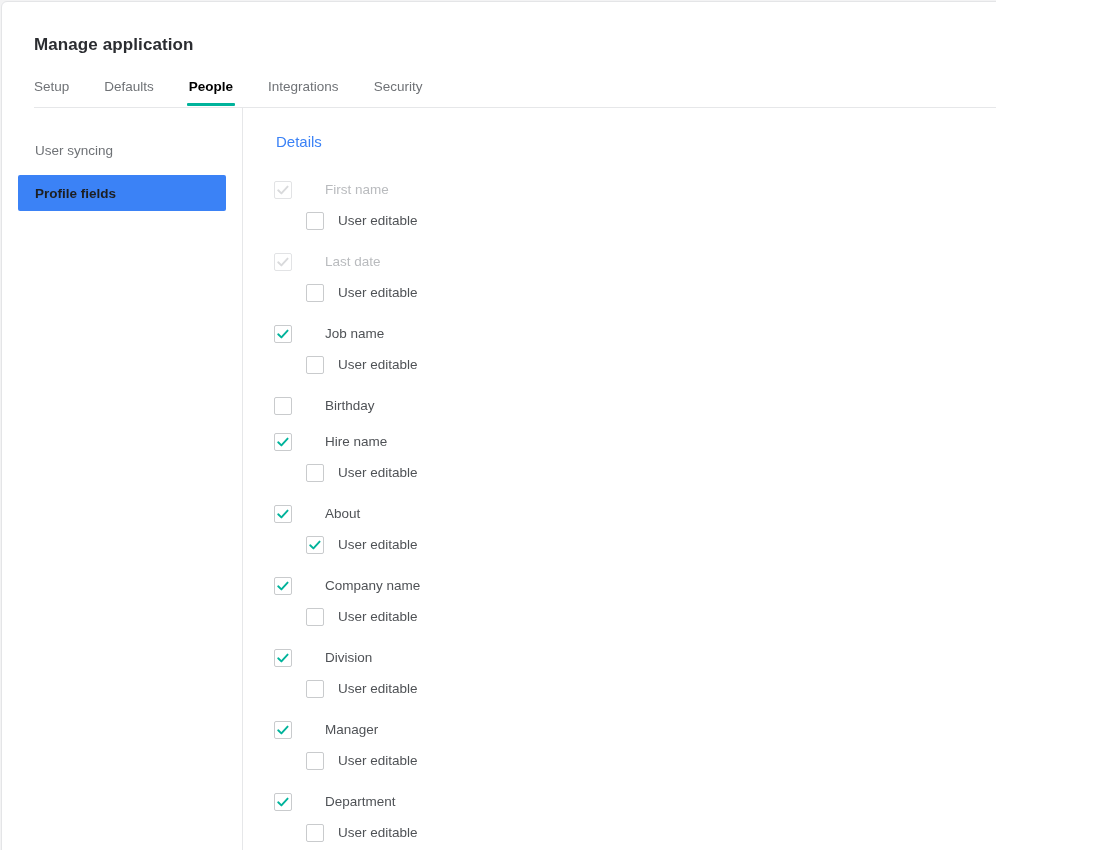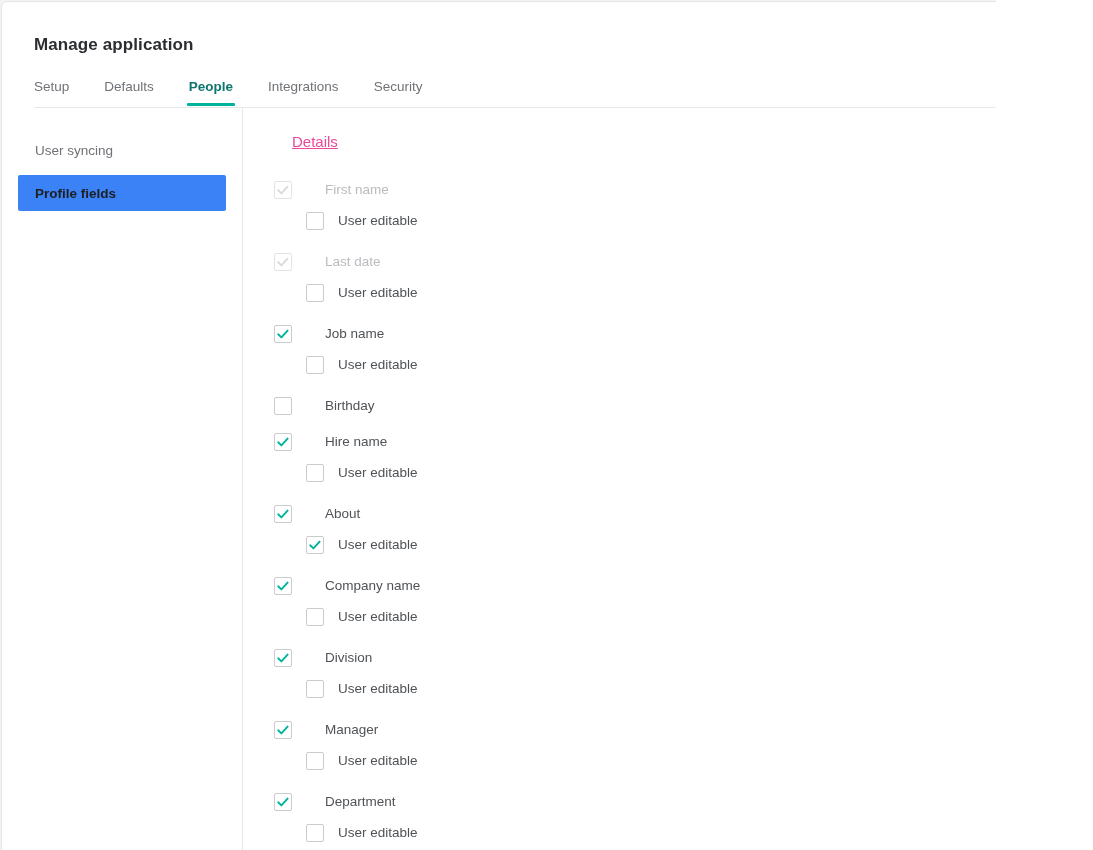--- a/index.html
+++ b/index.html
@@ -56,21 +56,21 @@
     position: relative;
     font-size: 13.5px;
     color: #6f7276;
     padding: 0 0 11px 0;
     margin-right: 35px;
     cursor: pointer;
     white-space: nowrap;
     line-height: 16px;
   }
   .tab.active {
-    color: #0f766e;
+    color: #000000;
     font-weight: bold;
   }
   .tab.active::after {
     content: "";
     position: absolute;
     left: -2px;
     right: -2px;
     bottom: 0;
     height: 3px;
     background: #00b39b;
@@ -125,24 +125,23 @@
 
   
   .details {
     position: absolute;
     left: 272px;
     top: 130px;
     width: 640px;
   }
   .details-title {
     font-size: 15px;
-    color: #ec4899;
-    margin: 0 0 24px 18px;
+    color: #3b82f6;
+    margin: 0 0 24px 2px;
     line-height: 20px;
-    text-decoration: underline;
   }
 
   .field-row {
     display: flex;
     align-items: center;
     height: 28px;
     margin-bottom: 8px;
     gap: 20px;
   }
   .sub-row {

